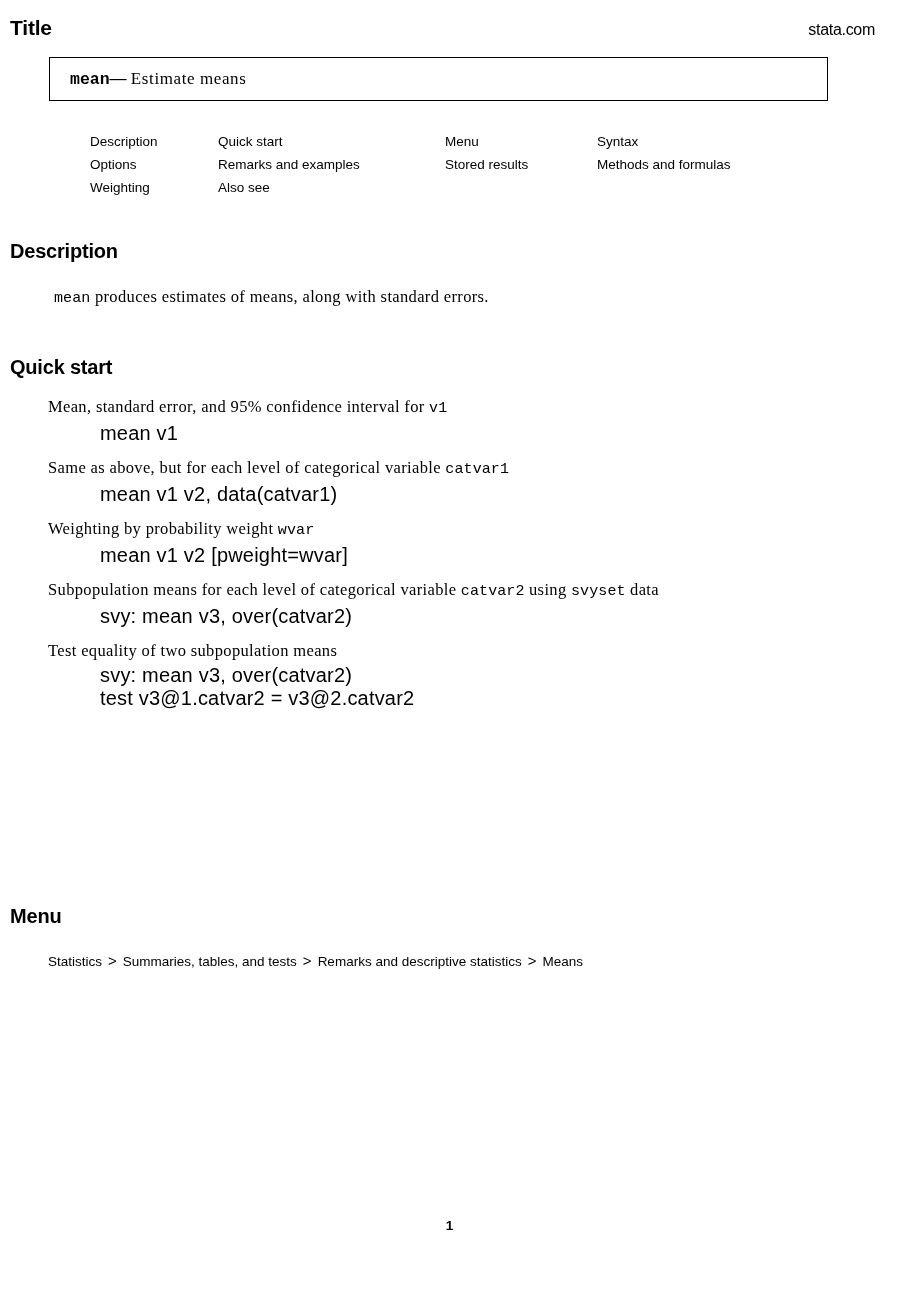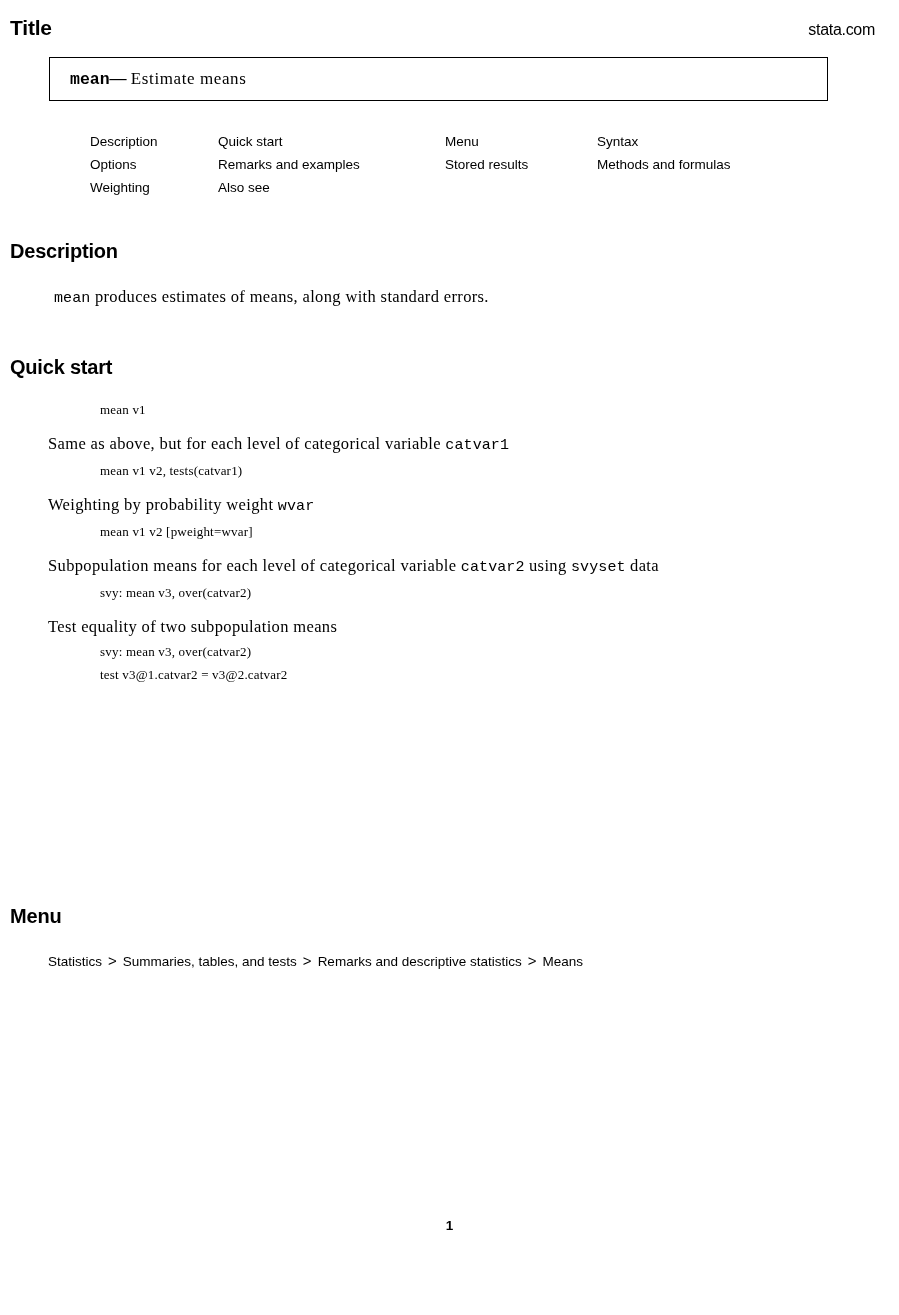--- a/index.html
+++ b/index.html
@@ -140,22 +140,22 @@
     font-size: 16.5px;
     letter-spacing: 0.35px;
     line-height: 22px;
     white-space: nowrap;
   }
   .qs-cmds {
     margin-left: 52px;
     margin-top: 2px;
   }
   .qs-cmd {
-    font-family: Liberation Serif, serif;
-    font-size: 13px;
+    font-family: Liberation Sans, sans-serif;
+    font-size: 20px;
     line-height: 23px;
     letter-spacing: 0.2px;
     white-space: pre;
   }
   .mono {
     font-family: "Liberation Mono", monospace;
     font-size: 15px;
     letter-spacing: 0.1px;
   }
 
@@ -225,30 +225,31 @@
 
   <div class="section-head" id="head-description">Description</div>
   <div class="desc-body">
     <span class="mono">mean</span><span> produces estimates of means, along with standard errors.</span>
   </div>
 
   <div class="section-head" id="head-quickstart">Quick start</div>
   <div class="qs-list">
 
     <div class="qs-item">
+      <div class="qs-desc"><span>Mean, standard error, and 95% confidence interval for </span><span class="mono">v1</span></div>
       <div class="qs-cmds">
         <div class="qs-cmd">mean v1</div>
       </div>
     </div>
 
 
     <div class="qs-item">
       <div class="qs-desc"><span>Same as above, but for each level of categorical variable </span><span class="mono">catvar1</span></div>
       <div class="qs-cmds">
-        <div class="qs-cmd">mean v1 v2, tests(catvar1)</div>
+        <div class="qs-cmd">mean v1 v2, data(catvar1)</div>
       </div>
     </div>
 
     <div class="qs-item">
       <div class="qs-desc"><span>Weighting by probability weight </span><span class="mono">wvar</span></div>
       <div class="qs-cmds">
         <div class="qs-cmd">mean v1 v2 [pweight=wvar]</div>
       </div>
     </div>
 

